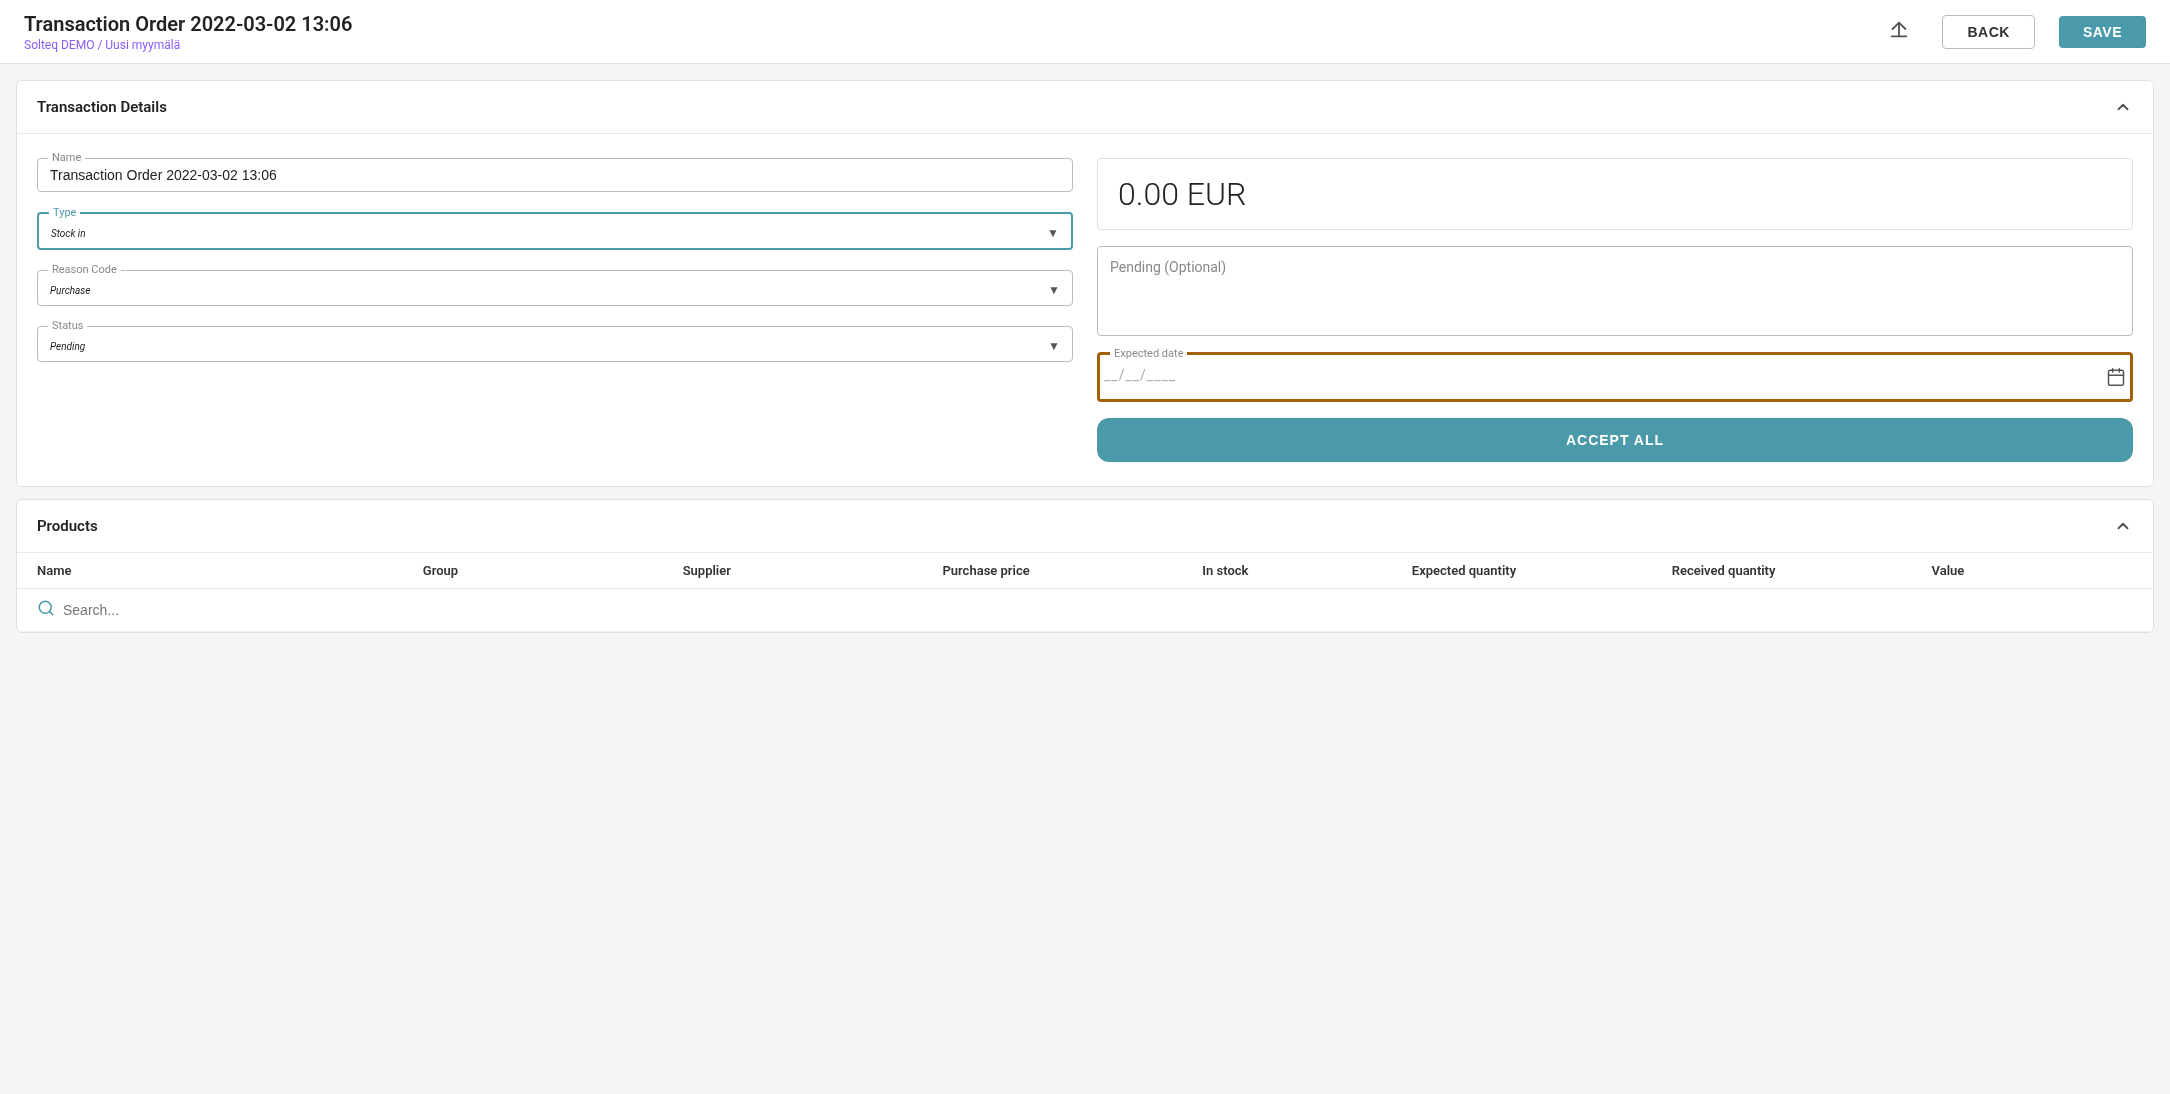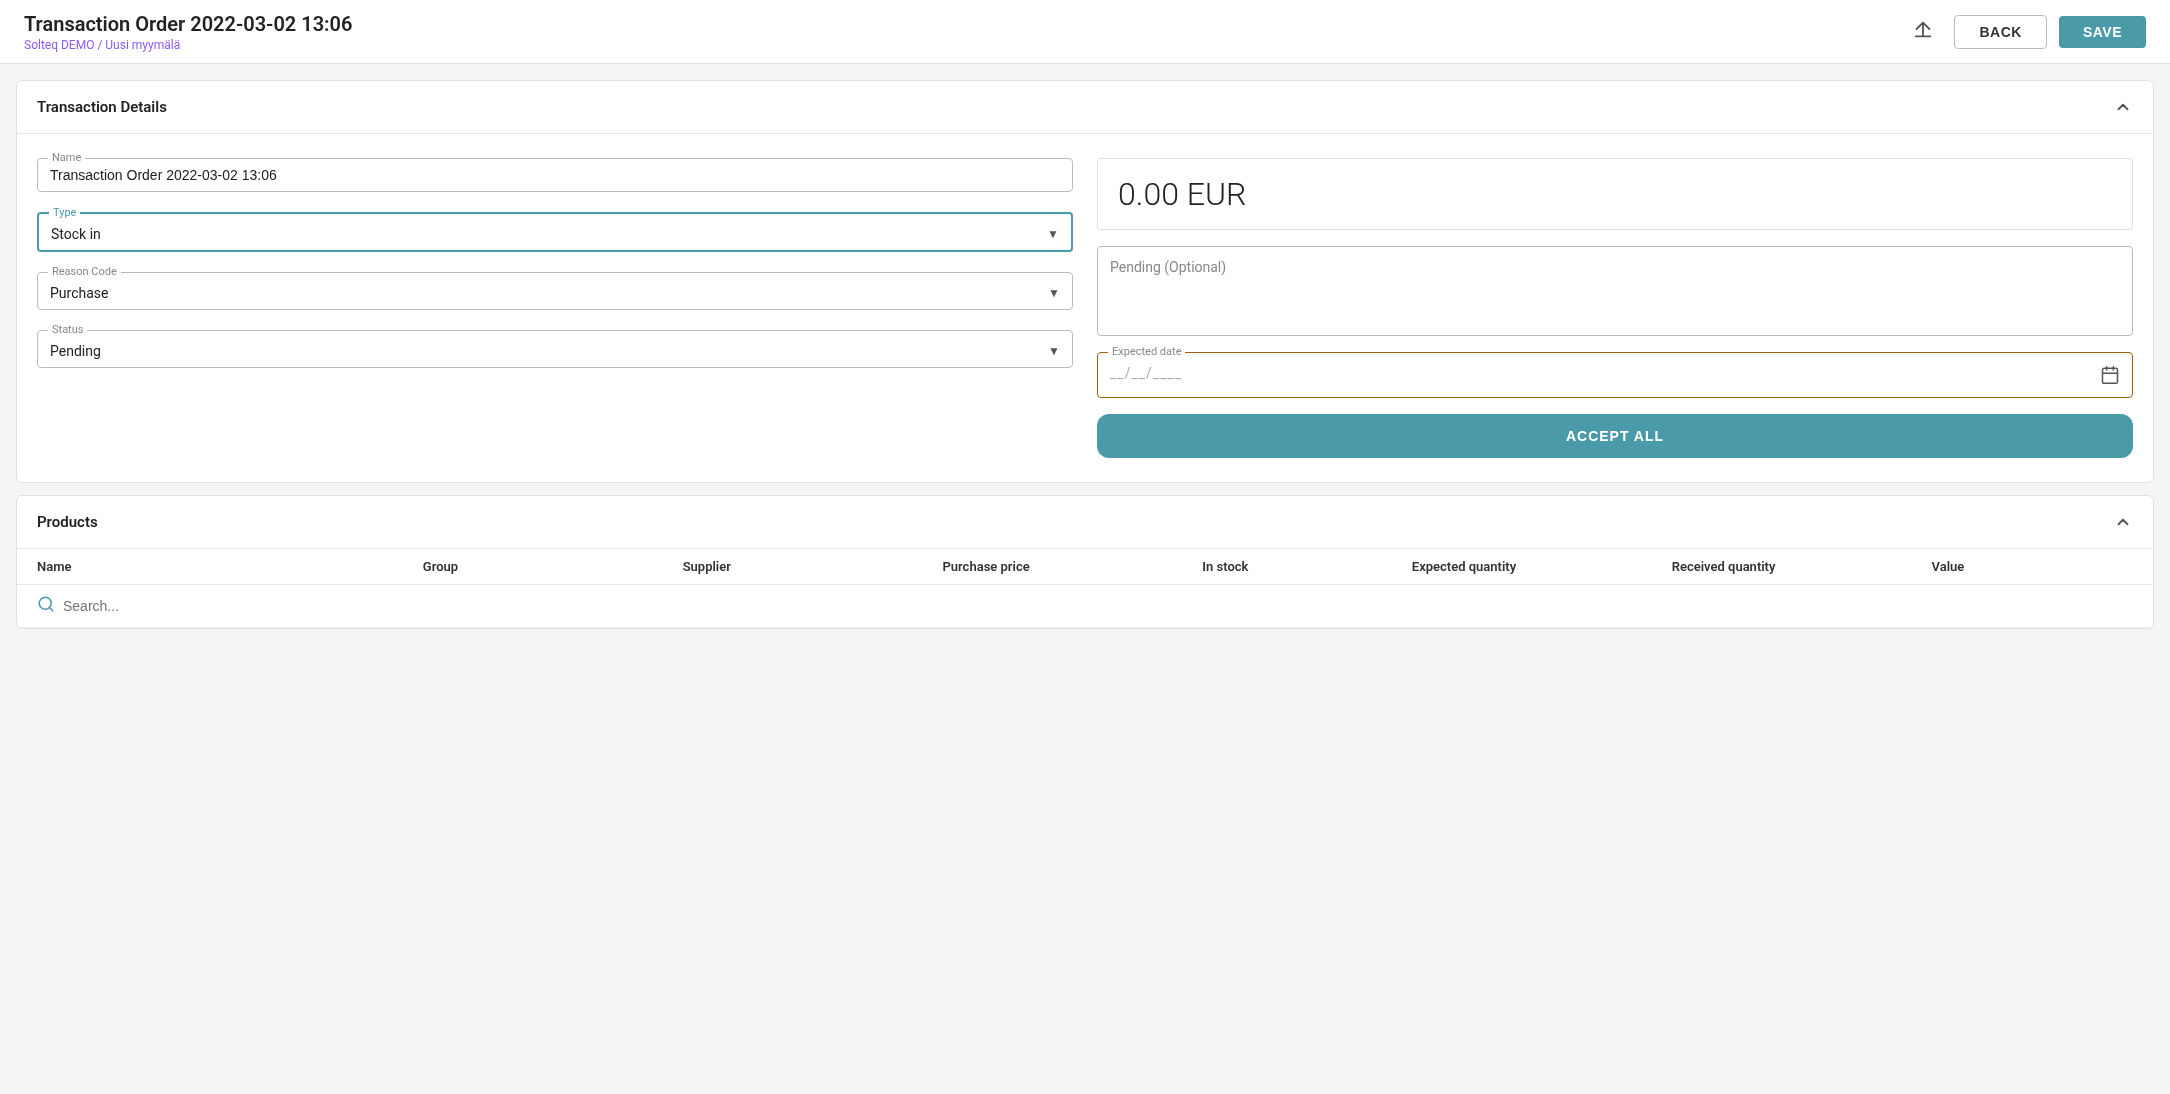--- a/index.html
+++ b/index.html
@@ -26,21 +26,21 @@
       color: #222;
     }
     .header-left p {
       font-size: 12px;
       color: #8b5cf6;
       margin-top: 2px;
     }
     .header-right {
       display: flex;
       align-items: center;
-      gap: 12px;
+      gap: 24px;
     }
     .upload-icon-btn {
       background: none;
       border: none;
       cursor: pointer;
       color: #555;
       font-size: 20px;
       padding: 4px 8px;
     }
     .btn-back {
@@ -150,22 +150,23 @@
       color: #4a9aaa;
     }
     .field-select {
       display: flex;
       align-items: center;
       justify-content: space-between;
       margin-top: 4px;
       cursor: pointer;
     }
     .field-select-value {
-      font-size: 14px;
+      font-size: 10px;
       color: #222;
+      font-style: italic;
     }
     .dropdown-arrow {
       color: #555;
       font-size: 12px;
     }
 
     
     .name-field input {
       width: 100%;
       border: none;
@@ -202,23 +203,23 @@
       position: relative;
     }
     .comment-placeholder {
       font-size: 14px;
       color: #888;
     }
 
     
     .date-field-wrapper {
       position: relative;
-      border: 1px solid #a16207;
-      border-radius: 4px;
-      padding: 8px 12px;
+      border: 3px solid #a16207;
+      border-radius: 4px;
+      padding: 8px 4px;
     }
     .date-field-label {
       position: absolute;
       top: -8px;
       left: 10px;
       background: #fff;
       padding: 0 4px;
       font-size: 11px;
       color: #888;
     }

